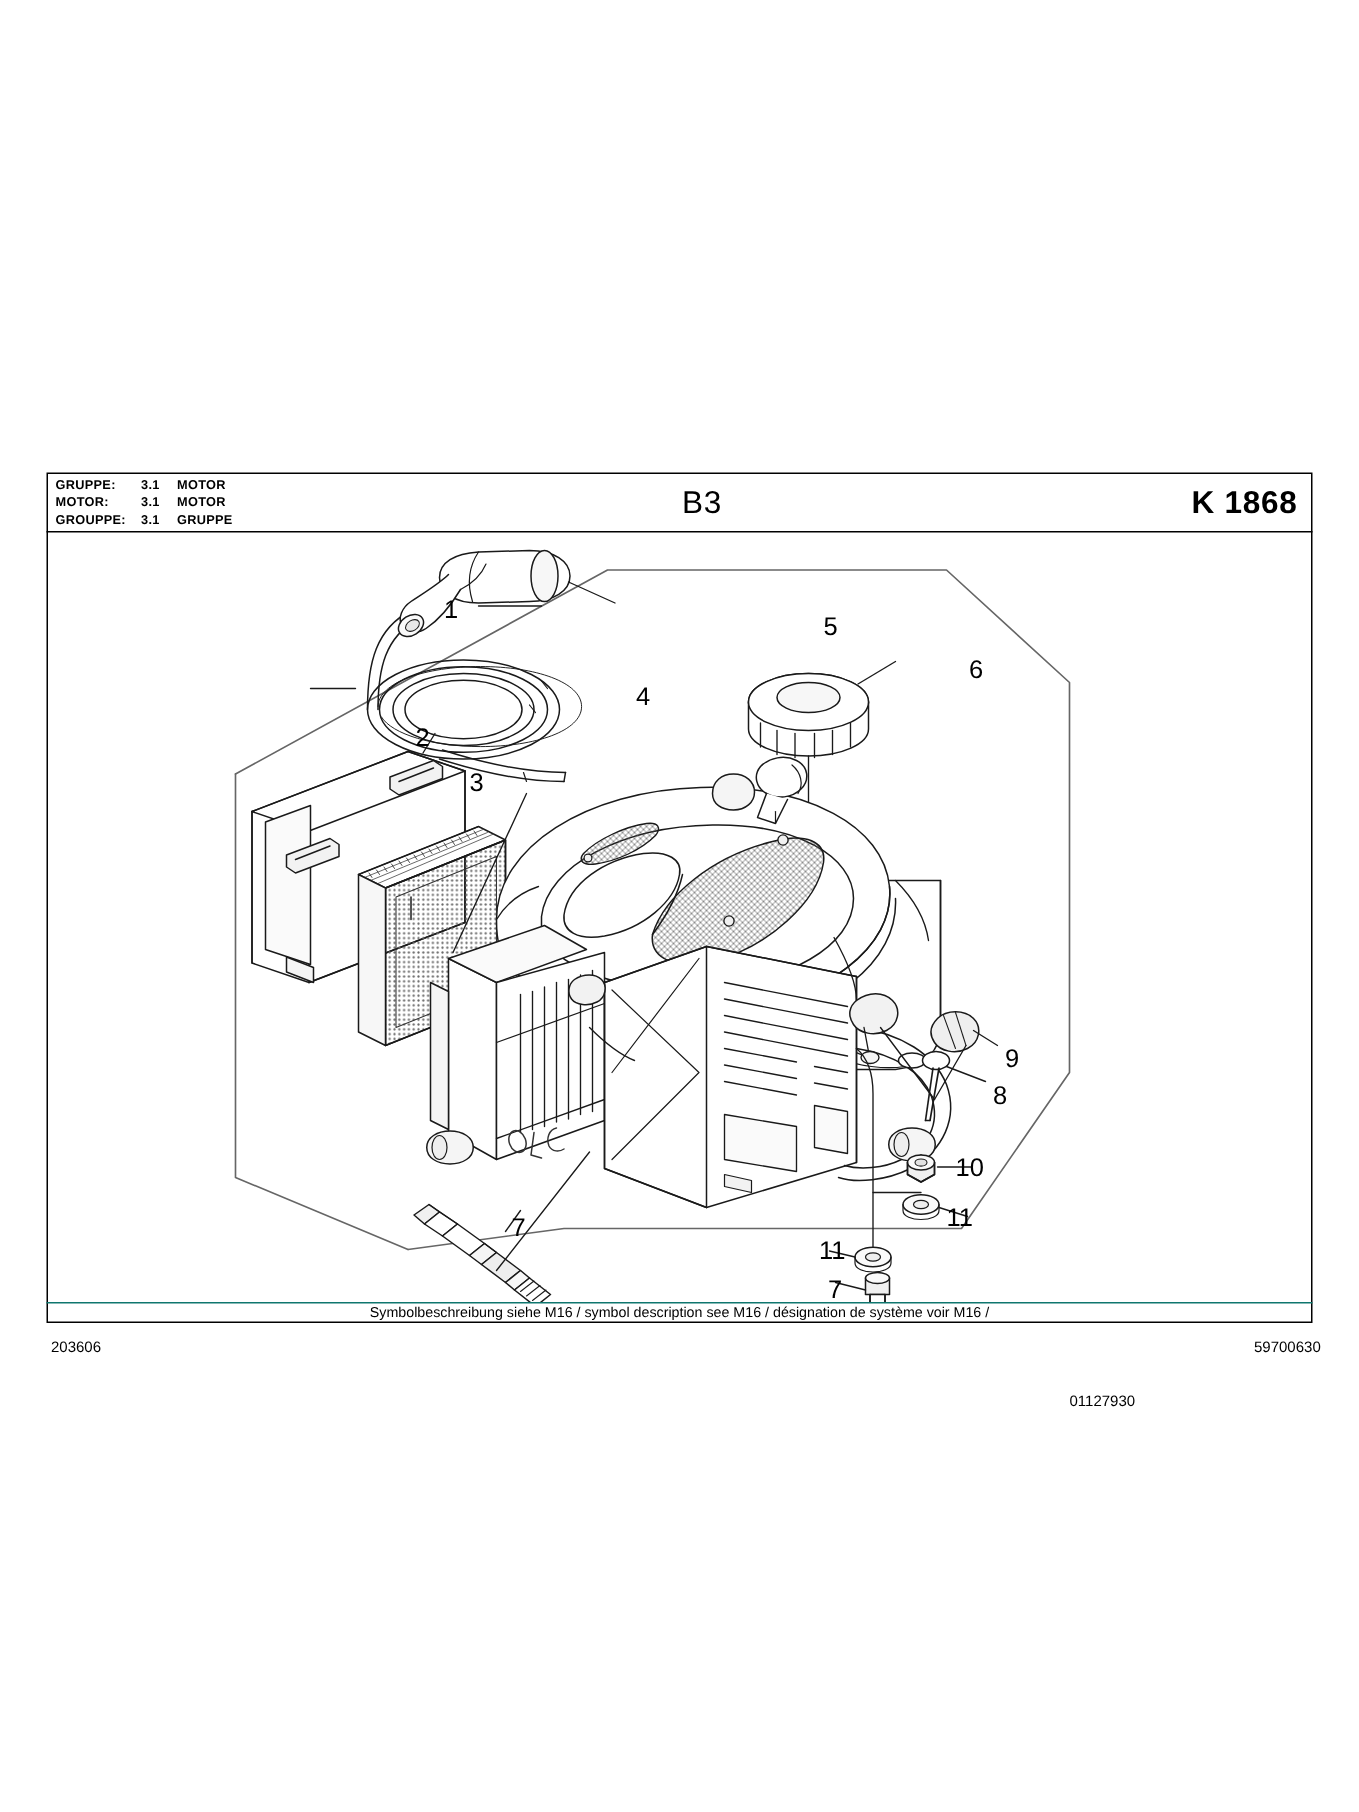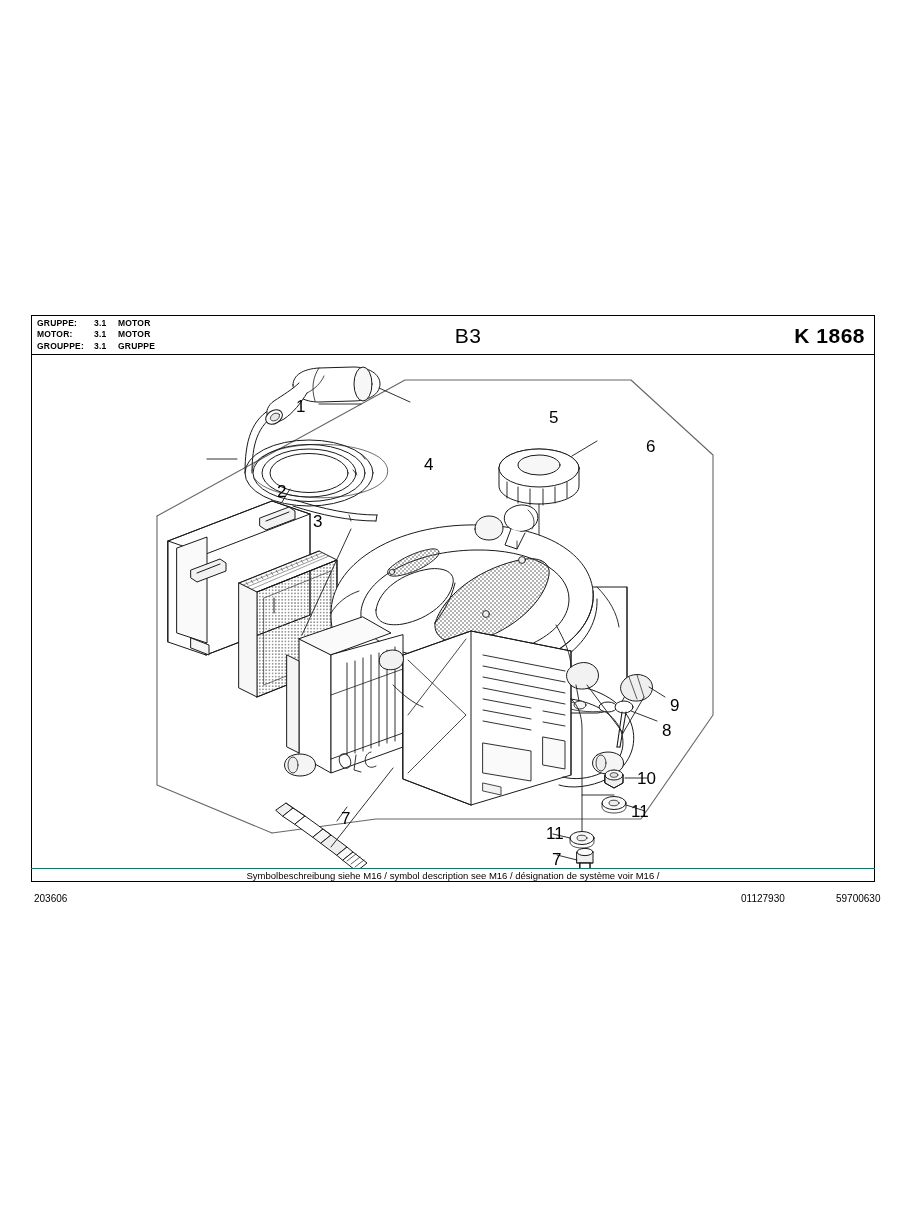--- a/index.html
+++ b/index.html
@@ -104,21 +104,21 @@
     font-size: 9.5px;
   }
 
   
   .code {
     position: absolute;
     font-size: 10px;
     top: 893px;
   }
   .code-left  { left: 34px; }
-  .code-mid   { left: 741px; }
+  .code-mid   { left: 713px; margin-top: 36px; }
   .code-right { left: 836px; }
 
   
   #art {
     position: absolute;
     left: 31px;
     top: 355px;
     width: 844px;
     height: 513px;
   }

